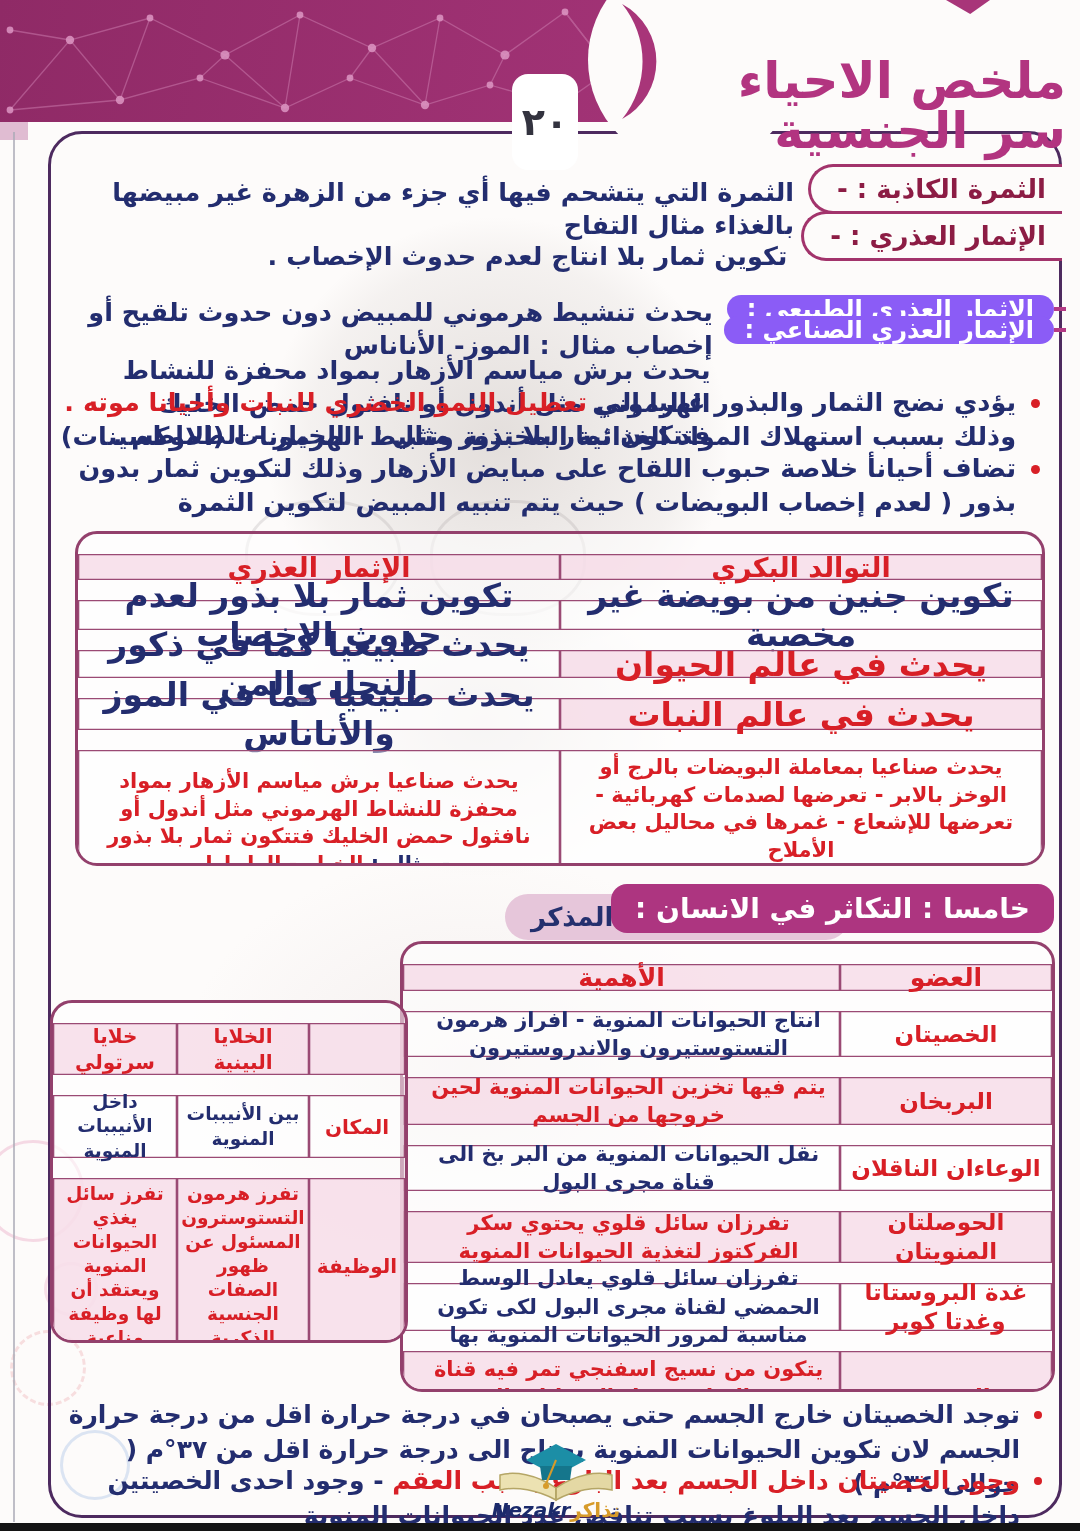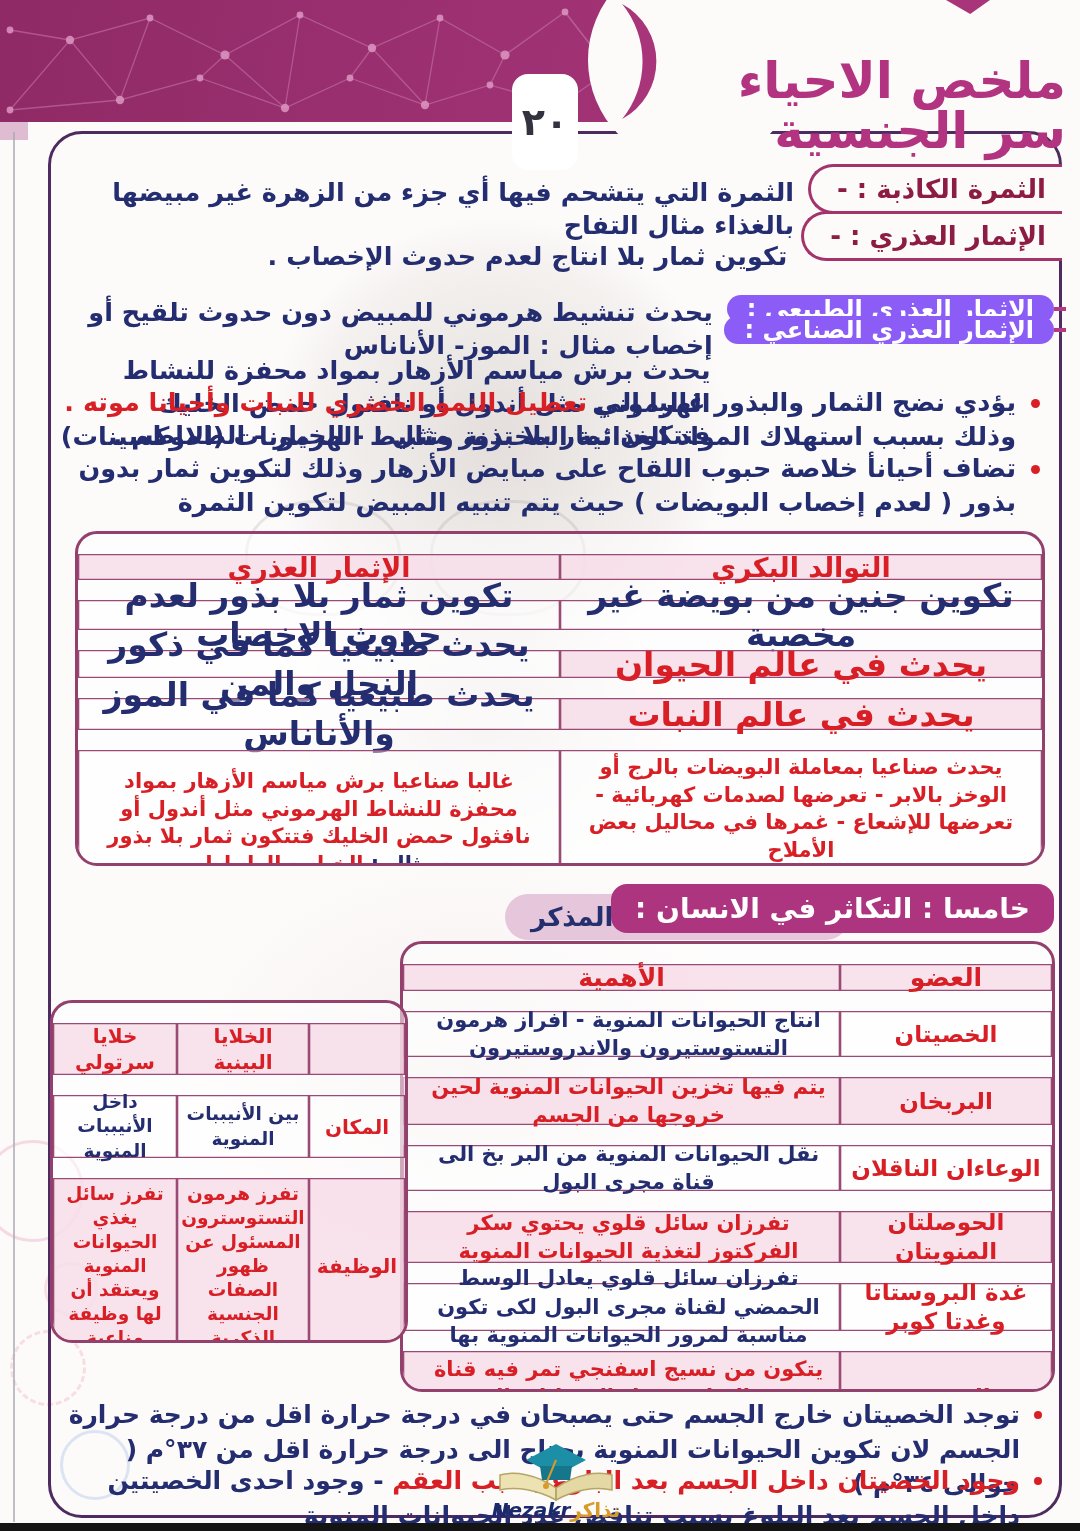--- a/index.html
+++ b/index.html
@@ -184,21 +184,21 @@
     <div class="cell navy bg-white">تكوين ثمار بلا بذور لعدم حدوث الإخصاب</div>
     <div class="cell red bg-pink">يحدث في عالم الحيوان</div>
     <div class="cell navy bg-white">يحدث طبيعيا كما في ذكور النحل والمن</div>
     <div class="cell red bg-pink">يحدث في عالم النبات</div>
     <div class="cell navy bg-white">يحدث طبيعيا كما في الموز والأناناس</div>
     <div class="cell small bg-white">
       <span class="red">يحدث صناعيا بمعاملة البويضات بالرج أو الوخز بالابر - تعرضها لصدمات كهربائية - تعرضها للإشعاع - غمرها في محاليل بعض الأملاح</span>
       <span><span class="navy">- مثال : </span><span class="red">نجم البحر- الضفدعة</span></span>
     </div>
     <div class="cell small bg-white">
-      <span class="red">غالبا صناعيا برش مياسم الأزهار بمواد محفزة للنشاط الهرموني مثل أندول أو نافثول حمض الخليك فتتكون ثمار بلا بذور</span>
+      <span class="red">يحدث صناعيا برش مياسم الأزهار بمواد محفزة للنشاط الهرموني مثل أندول أو نافثول حمض الخليك فتتكون ثمار بلا بذور</span>
       <span><span class="navy">- مثال : </span><span class="red">الخيار - الطماطم</span></span>
     </div>
   </div>
 
   <div class="sec5-main">خامسا : التكاثر في الانسان :</div>
   <div class="sec5-sub">الجهاز التناسلي المذكر</div>
 
   <div class="grid-table t2">
     <div class="cell hdr bg-pink">العضو</div>
     <div class="cell hdr bg-pink">الأهمية</div>

